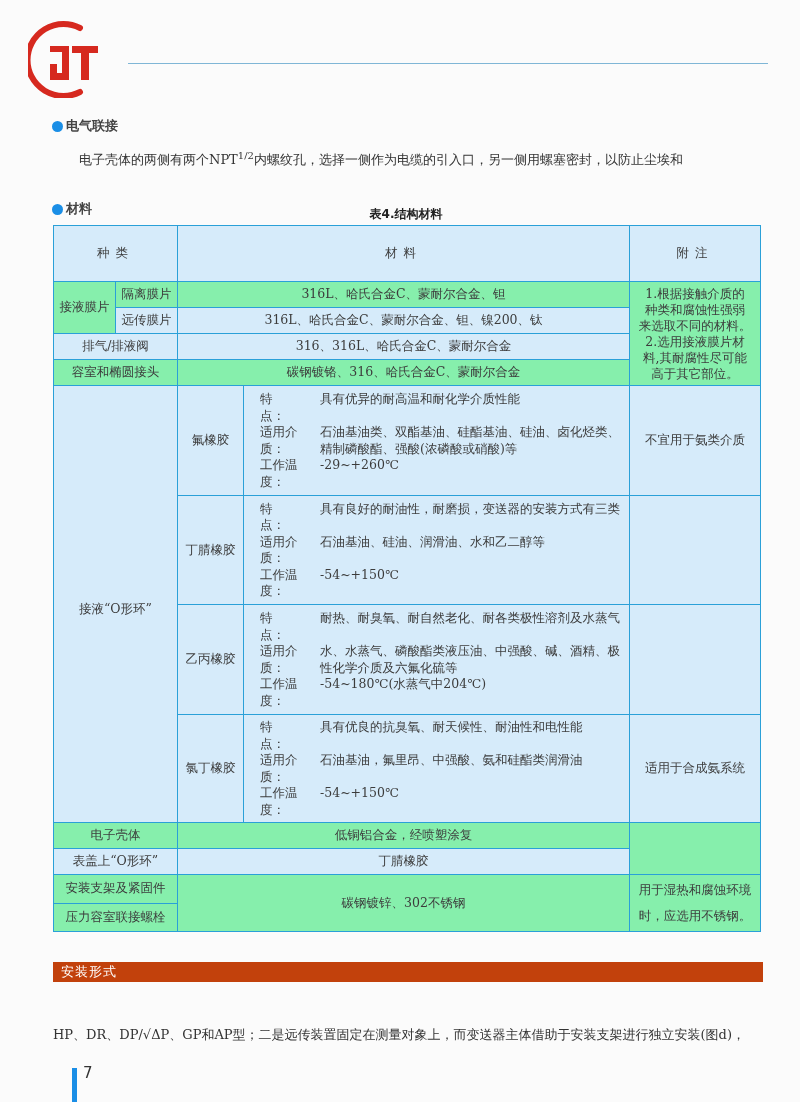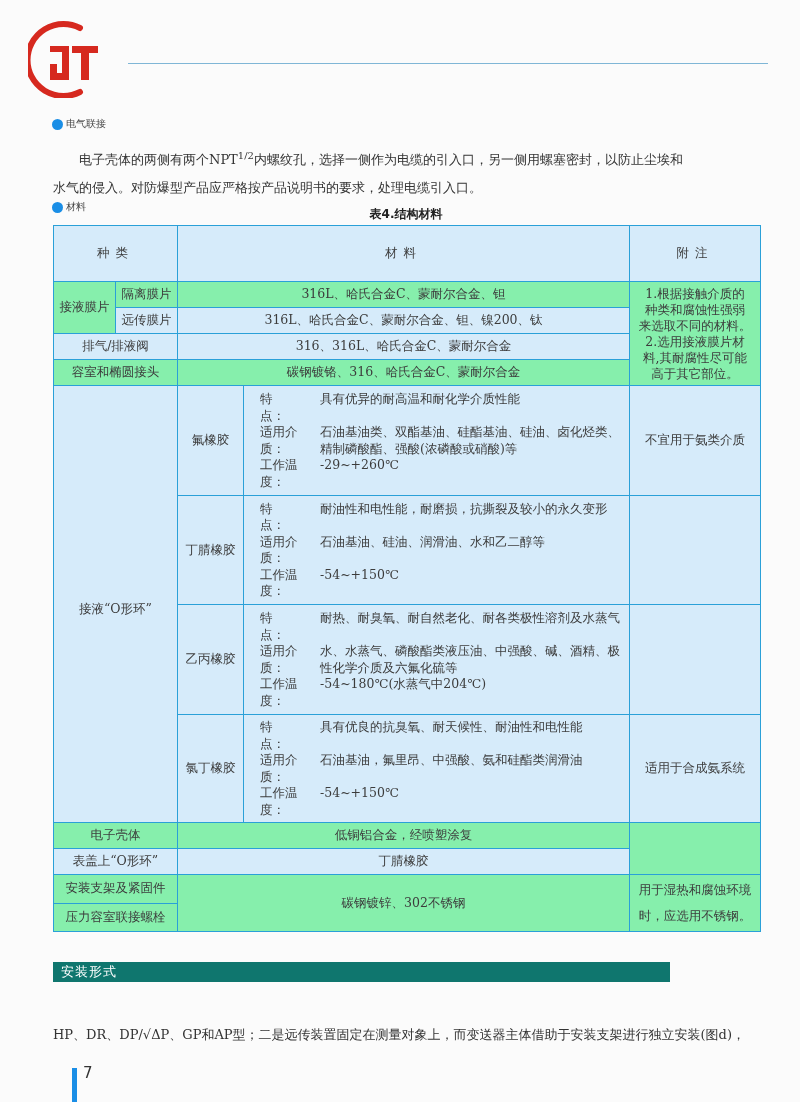--- a/index.html
+++ b/index.html
@@ -5,21 +5,21 @@
   html, body { margin: 0; padding: 0; }
   body {
     width: 800px; height: 1102px; position: relative; overflow: hidden;
     background: #fbfbfb;
     font-family: "DejaVu Serif", "Liberation Serif", serif;
     color: #3a3a3a;
   }
   .logo { position: absolute; left: 28px; top: 20px; width: 80px; height: 78px; }
   .header-rule { position: absolute; left: 128px; top: 63px; width: 640px; height: 1px; background: #7fb6d6; }
 
-  .bullet-heading { position: absolute; left: 52px; font-size: 10px; color: #444; display: flex; align-items: center; }
+  .bullet-heading { position: absolute; left: 52px; font-size: 13px; color: #444; display: flex; align-items: center; font-weight: bold; }
   .bullet-dot { width: 11px; height: 11px; border-radius: 50%; background: #1a8ee6; margin-right: 3px; display: inline-block; }
 
   .para { position: absolute; left: 53px; width: 700px; font-size: 13px; line-height: 28px; color: #333; }
   .para .indent { display: inline-block; width: 26px; }
   sup.frac { font-size: 10px; }
 
   .table-title { position: absolute; left: 0; width: 812px; top: 206px; text-align: center; font-family: "DejaVu Sans", sans-serif; font-size: 12px; font-weight: bold; color: #222; }
 
   table.mat {
     position: absolute; left: 53px; top: 225px; width: 707px;
@@ -33,22 +33,22 @@
   .bg-white { background: #86efac; }
   .hdr td { height: 55px; letter-spacing: 6px; margin-top: 20px; }
   .r27 { height: 26px; }
   .note { text-align: right; padding: 2px 4px !important; line-height: 16px; font-size: 12.5px; }
   .desc { text-align: left !important; padding: 4px 6px 4px 16px !important; line-height: 16.5px; }
   .desc .line { display: flex; }
   .desc .lbl { width: 60px; flex: none; }
   .desc .val { flex: 1; }
 
   .section-bar {
-    position: absolute; left: 53px; top: 962px; width: 617px; height: 20px;
-    background: #0f766e; color: #fff; font-family: "DejaVu Sans", sans-serif;
+    position: absolute; left: 53px; top: 962px; width: 710px; height: 20px;
+    background: #c2410c; color: #fff; font-family: "DejaVu Sans", sans-serif;
     font-size: 13px; line-height: 20px; padding-left: 8px; box-sizing: border-box; letter-spacing: 1px;
   }
   .page-bar { position: absolute; left: 72px; top: 1068px; width: 5px; height: 34px; background: #1a8ee6; }
   .page-num { position: absolute; left: 83px; top: 1064px; font-family: "DejaVu Sans", sans-serif; font-size: 15px; color: #333; }
 </style>
 </head>
 <body>
 
 <svg class="logo" viewBox="0 0 80 78">
   <path d="M52 8 A36 36 0 1 0 52 72" fill="none" stroke="#d6291f" stroke-width="6" stroke-linecap="round"></path>
@@ -60,21 +60,20 @@
   <rect x="53" y="26" width="8" height="34" fill="#d6291f"></rect>
 </svg>
 <div class="header-rule"></div>
 
 <div class="bullet-heading" style="top:117px;">
   <span class="bullet-dot"></span>
   <span>电气联接</span>
 </div>
 <div class="para" style="top:142px;">
   <span class="indent"></span><span>电子壳体的两侧有两个NPT</span><sup class="frac">1/2</sup><span>内螺纹孔，选择一侧作为电缆的引入口，另一侧用螺塞密封，以防止尘埃和</span><br>
-  <span>水气的侵入。对防爆型产品应严格按产品说明书的要求，处理电缆引入口。</span>
 </div>
 
 <div class="bullet-heading" style="top:200px;">
   <span class="bullet-dot"></span>
   <span>材料</span>
 </div>
 <div class="table-title">表4.结构材料</div>
 
 <table class="mat">
   <colgroup>
@@ -133,21 +132,21 @@
             <span class="val">-29~+260℃</span>
           </div>
     </td>
     <td>不宜用于氨类介质</td>
   </tr>
   <tr class="bg-blue" style="height:109px;">
     <td>丁腈橡胶</td>
     <td class="desc">
       <div class="line">
             <span class="lbl">特　　点：</span>
-            <span class="val">耐油性和电性能，耐磨损，抗撕裂及较小的永久变形</span>
+            <span class="val">具有良好的耐油性，耐磨损，变送器的安装方式有三类</span>
           </div>
       <div class="line">
             <span class="lbl">适用介质：</span>
             <span class="val">石油基油、硅油、润滑油、水和乙二醇等</span>
           </div>
       <div class="line">
             <span class="lbl">工作温度：</span>
             <span class="val">-54~+150℃</span>
           </div>
     </td>

